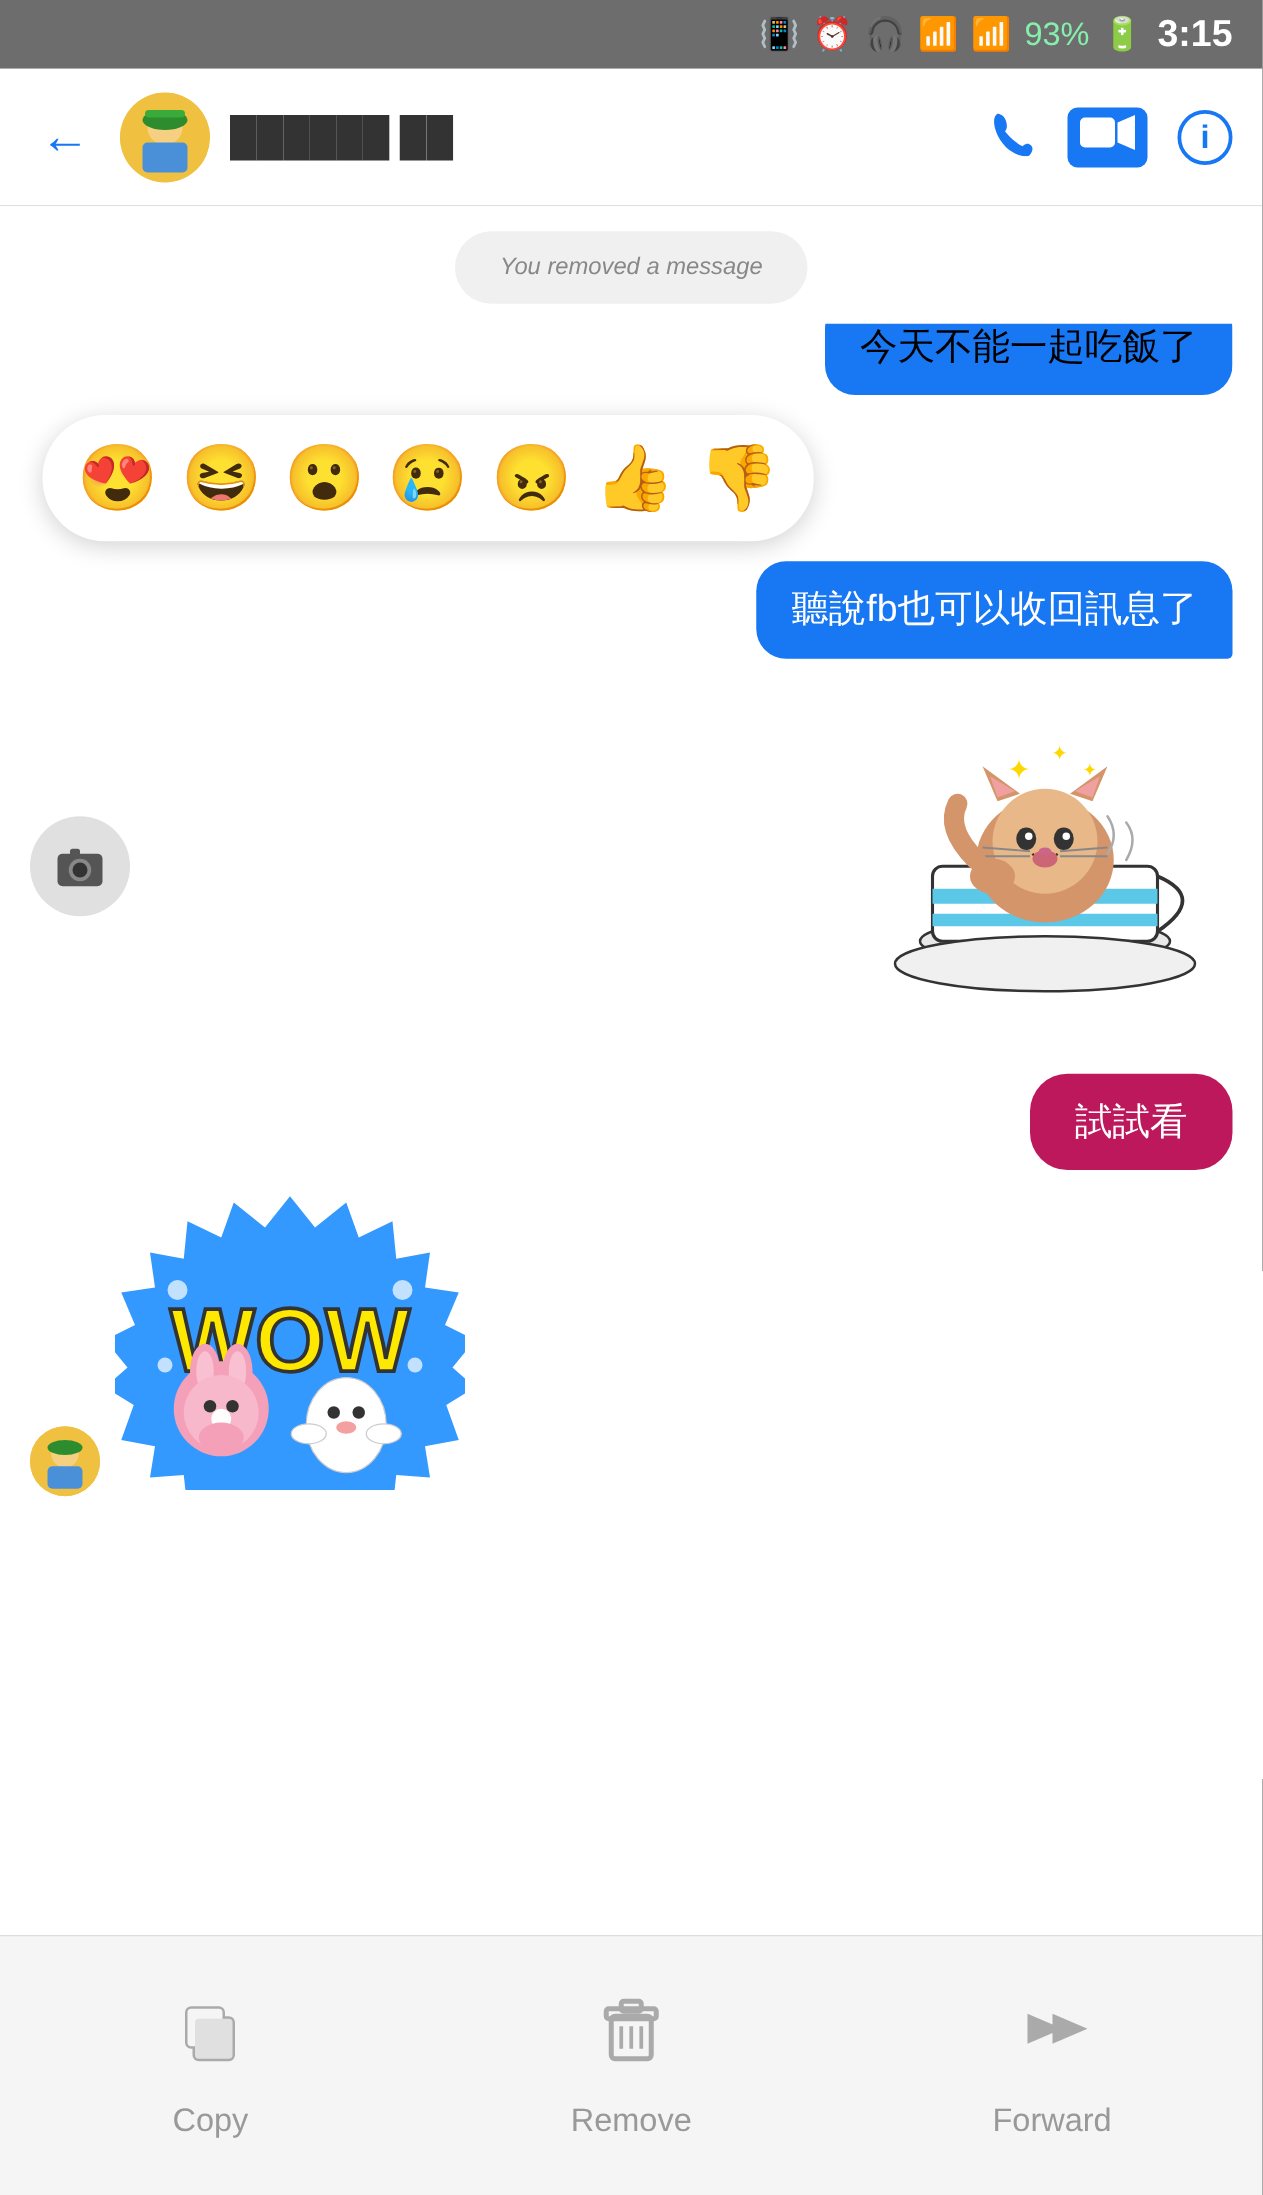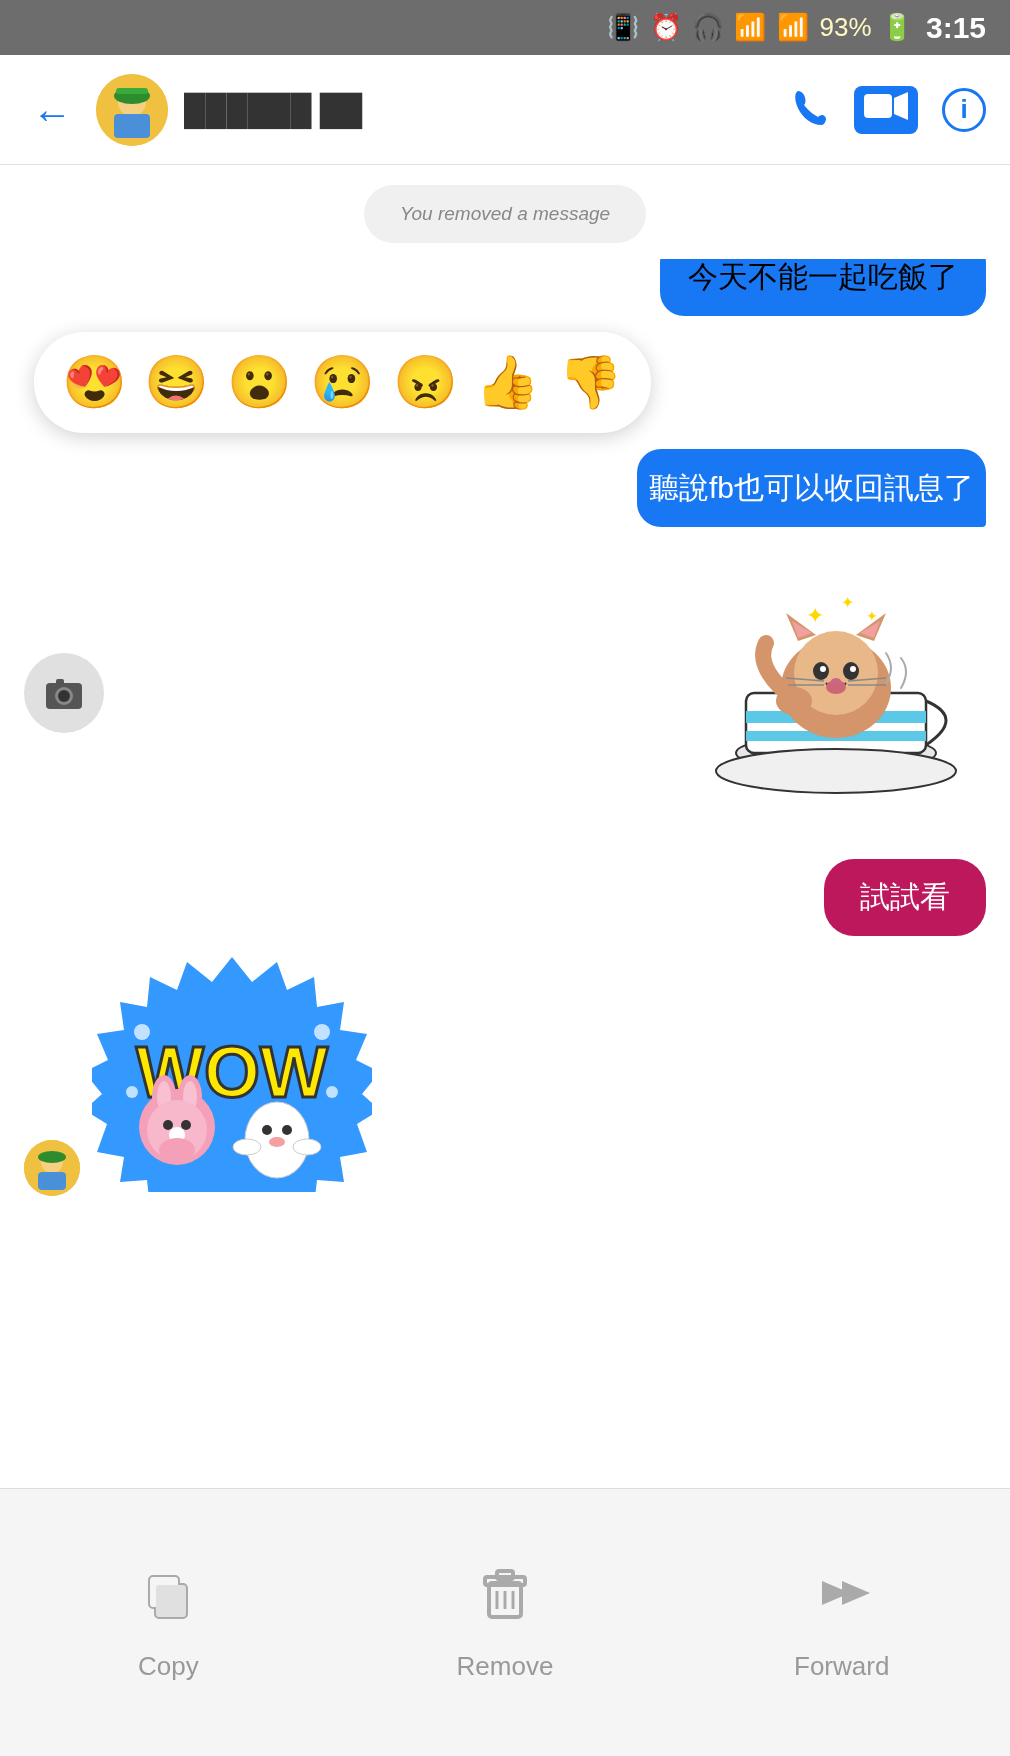--- a/index.html
+++ b/index.html
@@ -40,21 +40,21 @@
       gap: 10px;
       color: #fff;
       font-size: 26px;
     }
     .status-time {
       color: #fff;
       font-size: 30px;
       font-weight: bold;
     }
     .status-battery {
-      color: #fef9c3;
+      color: #86efac;
       font-size: 26px;
     }
 
     
     .nav-bar {
       background: #fff;
       height: 110px;
       display: flex;
       align-items: center;
       padding: 0 24px;
@@ -143,21 +143,21 @@
 
     
     .msg-right {
       align-self: flex-end;
       max-width: 75%;
     }
     .bubble-right {
       background: #1877f2;
       color: #fff;
       border-radius: 24px 24px 4px 24px;
-      padding: 18px 12px;
+      padding: 18px 28px;
       font-size: 30px;
       line-height: 1.4;
     }
 
     
     .emoji-bar {
       background: #fff;
       border-radius: 50px;
       padding: 20px 28px;
       display: flex;
@@ -214,21 +214,21 @@
       background: #f0c040;
       display: flex;
       align-items: center;
       justify-content: center;
       font-size: 28px;
       flex-shrink: 0;
     }
 
     
     .bottom-bar {
-      height: 268px;
+      height: 208px;
       background: #f5f5f5;
       border-top: 1px solid #ddd;
       display: flex;
       align-items: center;
       justify-content: space-around;
       padding: 10px 0;
       flex-shrink: 0;
     }
     .bottom-action {
       display: flex;

